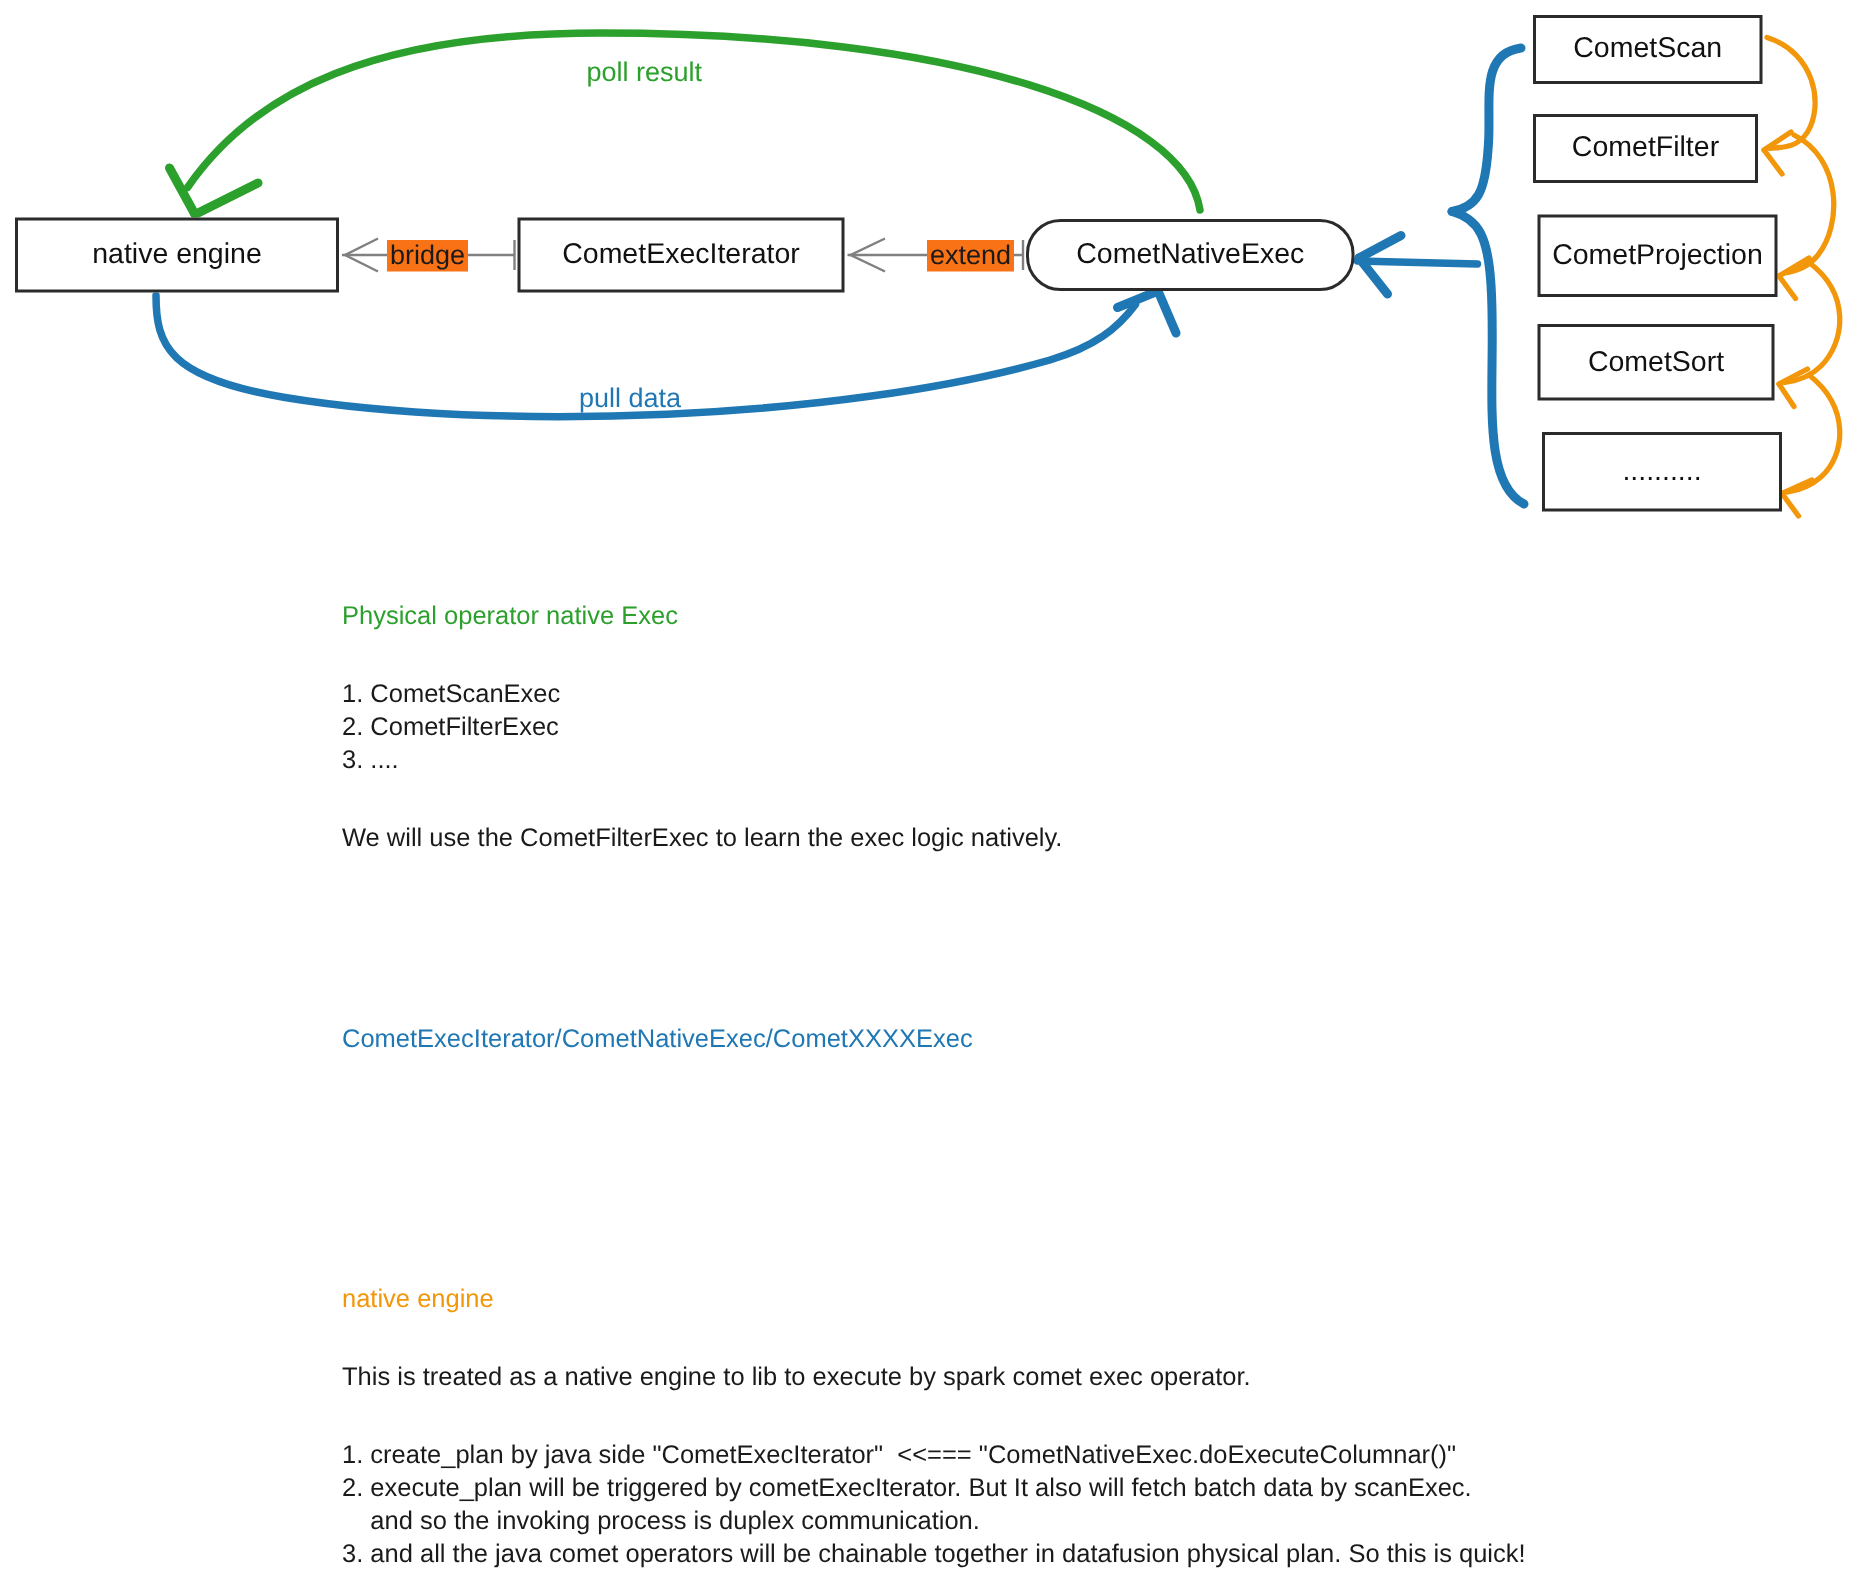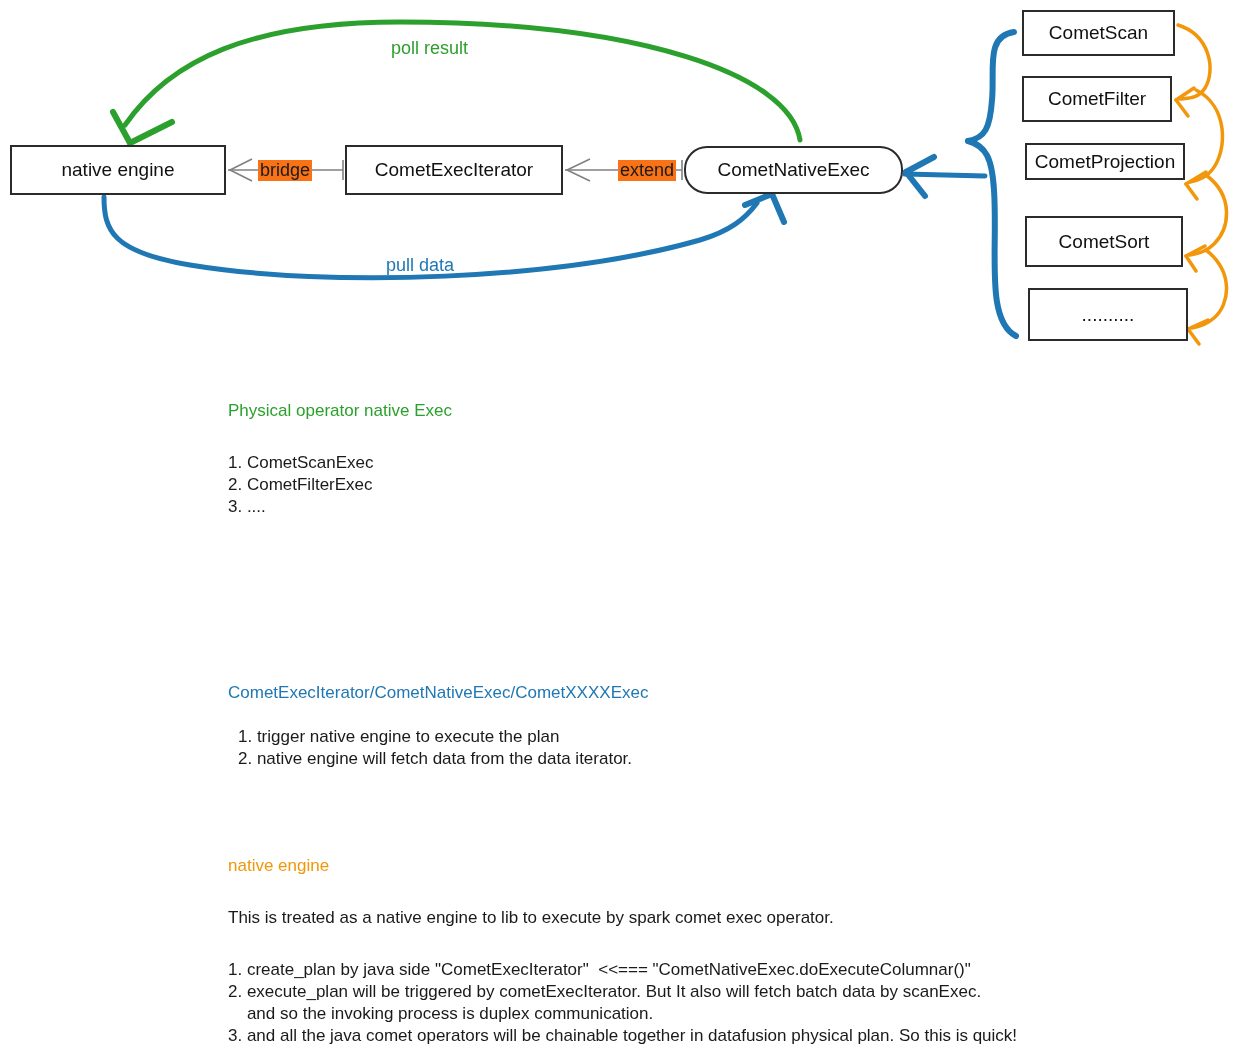--- a/index.html
+++ b/index.html
@@ -155,48 +155,45 @@
 
 <div class="flow-label green" style="left:391px; top:38px;">poll result</div>
 <div class="flow-label blue" style="left:386px; top:255px;">pull data</div>
 
 <div class="node-box" style="left:1022px; top:10px; width:153px; height:46px;">
   <span>CometScan</span>
 </div>
 <div class="node-box" style="left:1022px; top:76px; width:150px; height:46px;">
   <span>CometFilter</span>
 </div>
-<div class="node-box" style="left:1025px; top:143px; width:160px; height:37px;">
+<div class="node-box" style="left:1025px; top:143px; width:160px; height:55px;">
   <span>CometProjection</span>
 </div>
 <div class="node-box" style="left:1025px; top:216px; width:158px; height:51px;">
   <span>CometSort</span>
 </div>
 <div class="node-box" style="left:1028px; top:288px; width:160px; height:53px;">
   <span>..........</span>
 </div>
 
 <div class="text-section" style="top:400px;">
   <div class="section-title green">Physical operator native Exec</div>
   <div class="gap-30"></div>
   <ol class="plain-list">
     <li>1. CometScanExec</li>
     <li>2. CometFilterExec</li>
     <li>3. ....</li>
   </ol>
   <div class="gap-30"></div>
+  <div>We will use the CometFilterExec to learn the exec logic natively.</div>
 </div>
 
 <div class="text-section" style="top:648px;margin-top:34px;">
   <div class="section-title blue">CometExecIterator/CometNativeExec/CometXXXXExec</div>
   <div class="gap-22"></div>
-  <ol class="plain-list indent-list">
-    <li>1. trigger native engine to execute the plan</li>
-    <li>2. native engine will fetch data from the data iterator.</li>
-  </ol>
 </div>
 
 <div class="text-section" style="top:855px;">
   <div class="section-title orange">native engine</div>
   <div class="gap-30"></div>
   <div>This is treated as a native engine to lib to execute by spark comet exec operator.</div>
   <div class="gap-30"></div>
   <ol class="plain-list">
     <li>1. create_plan by java side "CometExecIterator"  &lt;&lt;=== "CometNativeExec.doExecuteColumnar()"</li>
     <li>2. execute_plan will be triggered by cometExecIterator. But It also will fetch batch data by scanExec.

